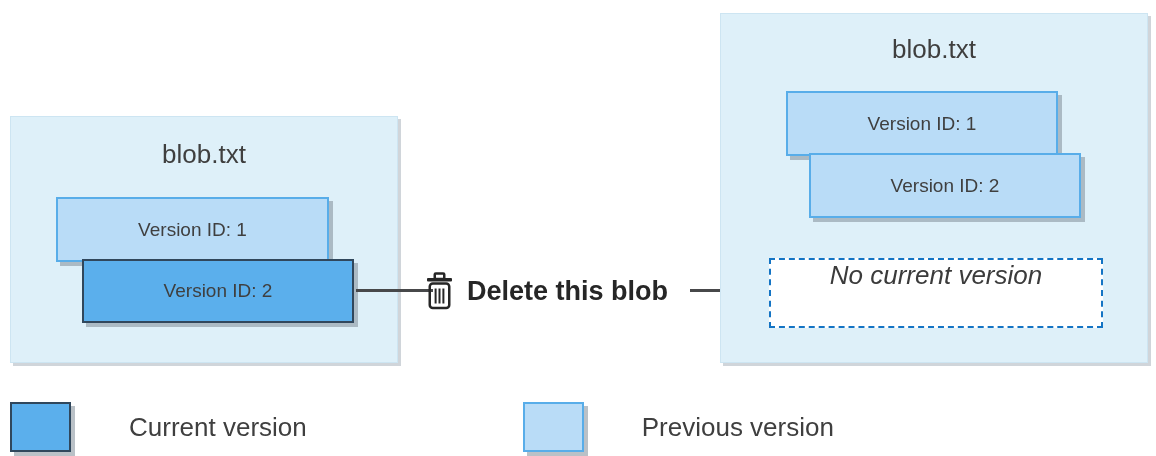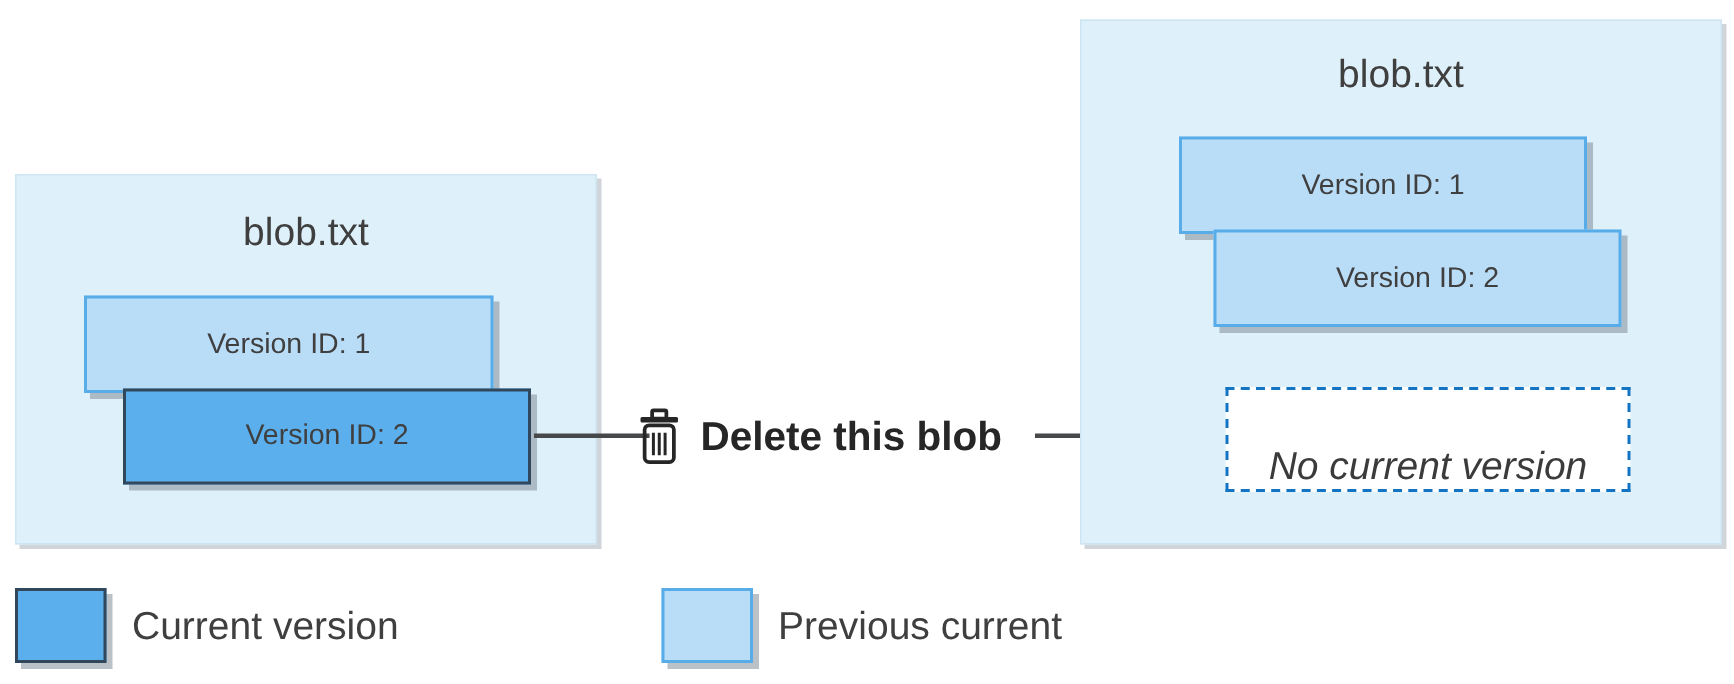--- a/index.html
+++ b/index.html
@@ -59,30 +59,29 @@
   .version-box.current {
     background: var(--current-fill);
     border: 2px solid var(--current-border);
   }
   .before .v1 { left: 45px; top: 80px;  width: 273px; height: 65px; }
   .before .v2 { left: 71px; top: 142px; width: 272px; height: 64px; }
   .after  .v1 { left: 65px; top: 77px;  width: 272px; height: 65px; }
   .after  .v2 { left: 88px; top: 139px; width: 272px; height: 65px; }
   .no-current-box {
     position: absolute;
-    left: 48px; top: 244px; width: 270px; height: 70px;
+    left: 48px; top: 244px; width: 334px; height: 70px;
     background: #ffffff;
     border: 2px dashed var(--dashed-border);
     display: flex;
-    align-items: flex-end;
+    align-items: flex-start;
     justify-content: center;
     font-style: italic;
     font-size: 26px;
     color: #3b3b3b;
-    margin-left: 48px;
   }
   .connector {
     position: absolute;
     height: 3px;
     background: var(--arrow);
   }
   .connector.left-segment  { left: 356px; top: 289px; width: 77px; }
   .connector.right-segment { left: 690px; top: 289px; width: 64px; }
   .arrowhead {
     position: absolute;
@@ -102,23 +101,24 @@
   .trash-icon svg { display: block; }
   .delete-label {
     font-size: 27px;
     font-weight: 700;
     color: var(--delete-text);
     white-space: nowrap;
     line-height: 40px;
   }
   .legend {
     position: absolute;
-    left: 10px; top: 392px;
+    left: 10px; top: 402px;
     display: flex;
     align-items: center;
+    gap: 41px;
   }
   .legend-swatch {
     width: 61px; height: 50px;
     box-shadow: 4px 4px 0 var(--shadow);
   }
   .legend-swatch.current {
     background: var(--current-fill);
     border: 2px solid var(--current-border);
   }
   .legend-swatch.previous {
@@ -177,16 +177,16 @@
     </div>
     <div class="no-current-box">
       <span>No current version</span>
     </div>
   </section>
 
   <div class="legend">
     <span class="legend-swatch current"></span>
     <span class="legend-label">Current version</span>
     <span class="legend-swatch previous"></span>
-    <span class="legend-label">Previous current</span>
+    <span class="legend-label">Previous version</span>
   </div>
 
 </div>
 
 </body></html>

